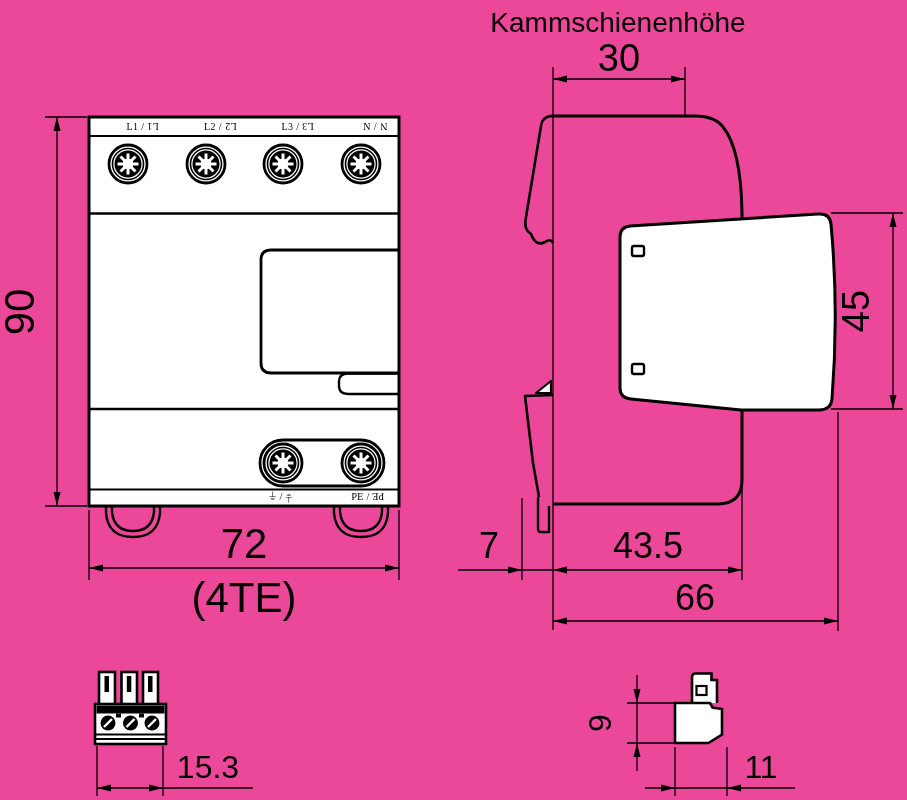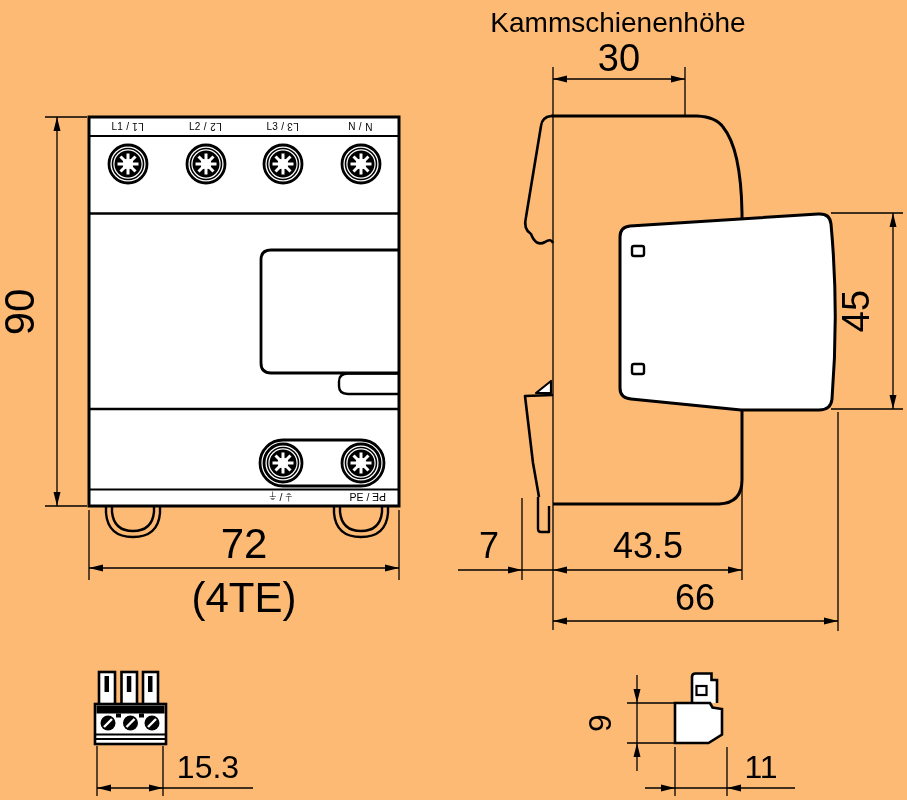--- a/index.html
+++ b/index.html
@@ -1,20 +1,20 @@
 <!DOCTYPE html>
 <html><head>
 <meta charset="utf-8">
 <style>
   html,body{margin:0;padding:0;background:#fff;}
-  #stage{position:relative;width:907px;height:800px;background:#fdba74;overflow:hidden;
+  #stage{position:relative;width:907px;height:800px;background:#ec4899;overflow:hidden;
          font-family:"Liberation Sans", sans-serif;}
   #stage svg{position:absolute;left:0;top:0;}
   .dim-text{font-family:"Liberation Sans", sans-serif;fill:#000;}
-  .labels{position:absolute;color:#000;font-family:Liberation Sans, sans-serif;}
+  .labels{position:absolute;color:#000;font-family:Liberation Serif, serif;padding-left:15px;}
   .top-labels{left:89px;top:118px;width:310px;height:17px;display:flex;}
   .top-labels .cell{flex:1;display:flex;align-items:center;justify-content:center;
                     font-size:10px;letter-spacing:.3px;white-space:nowrap;}
   .bottom-labels{left:89px;top:488px;width:310px;height:17px;}
   .bottom-labels .cell{position:absolute;top:0;height:17px;display:flex;align-items:center;
                        justify-content:center;font-size:10.5px;white-space:nowrap;}
   .cell .sep{margin:0 3px;}
   .flip{display:inline-block;transform:rotate(180deg);}
   .b1{left:140px;width:104px;font-size:12px;}
   .b2{left:227px;width:104px;}

